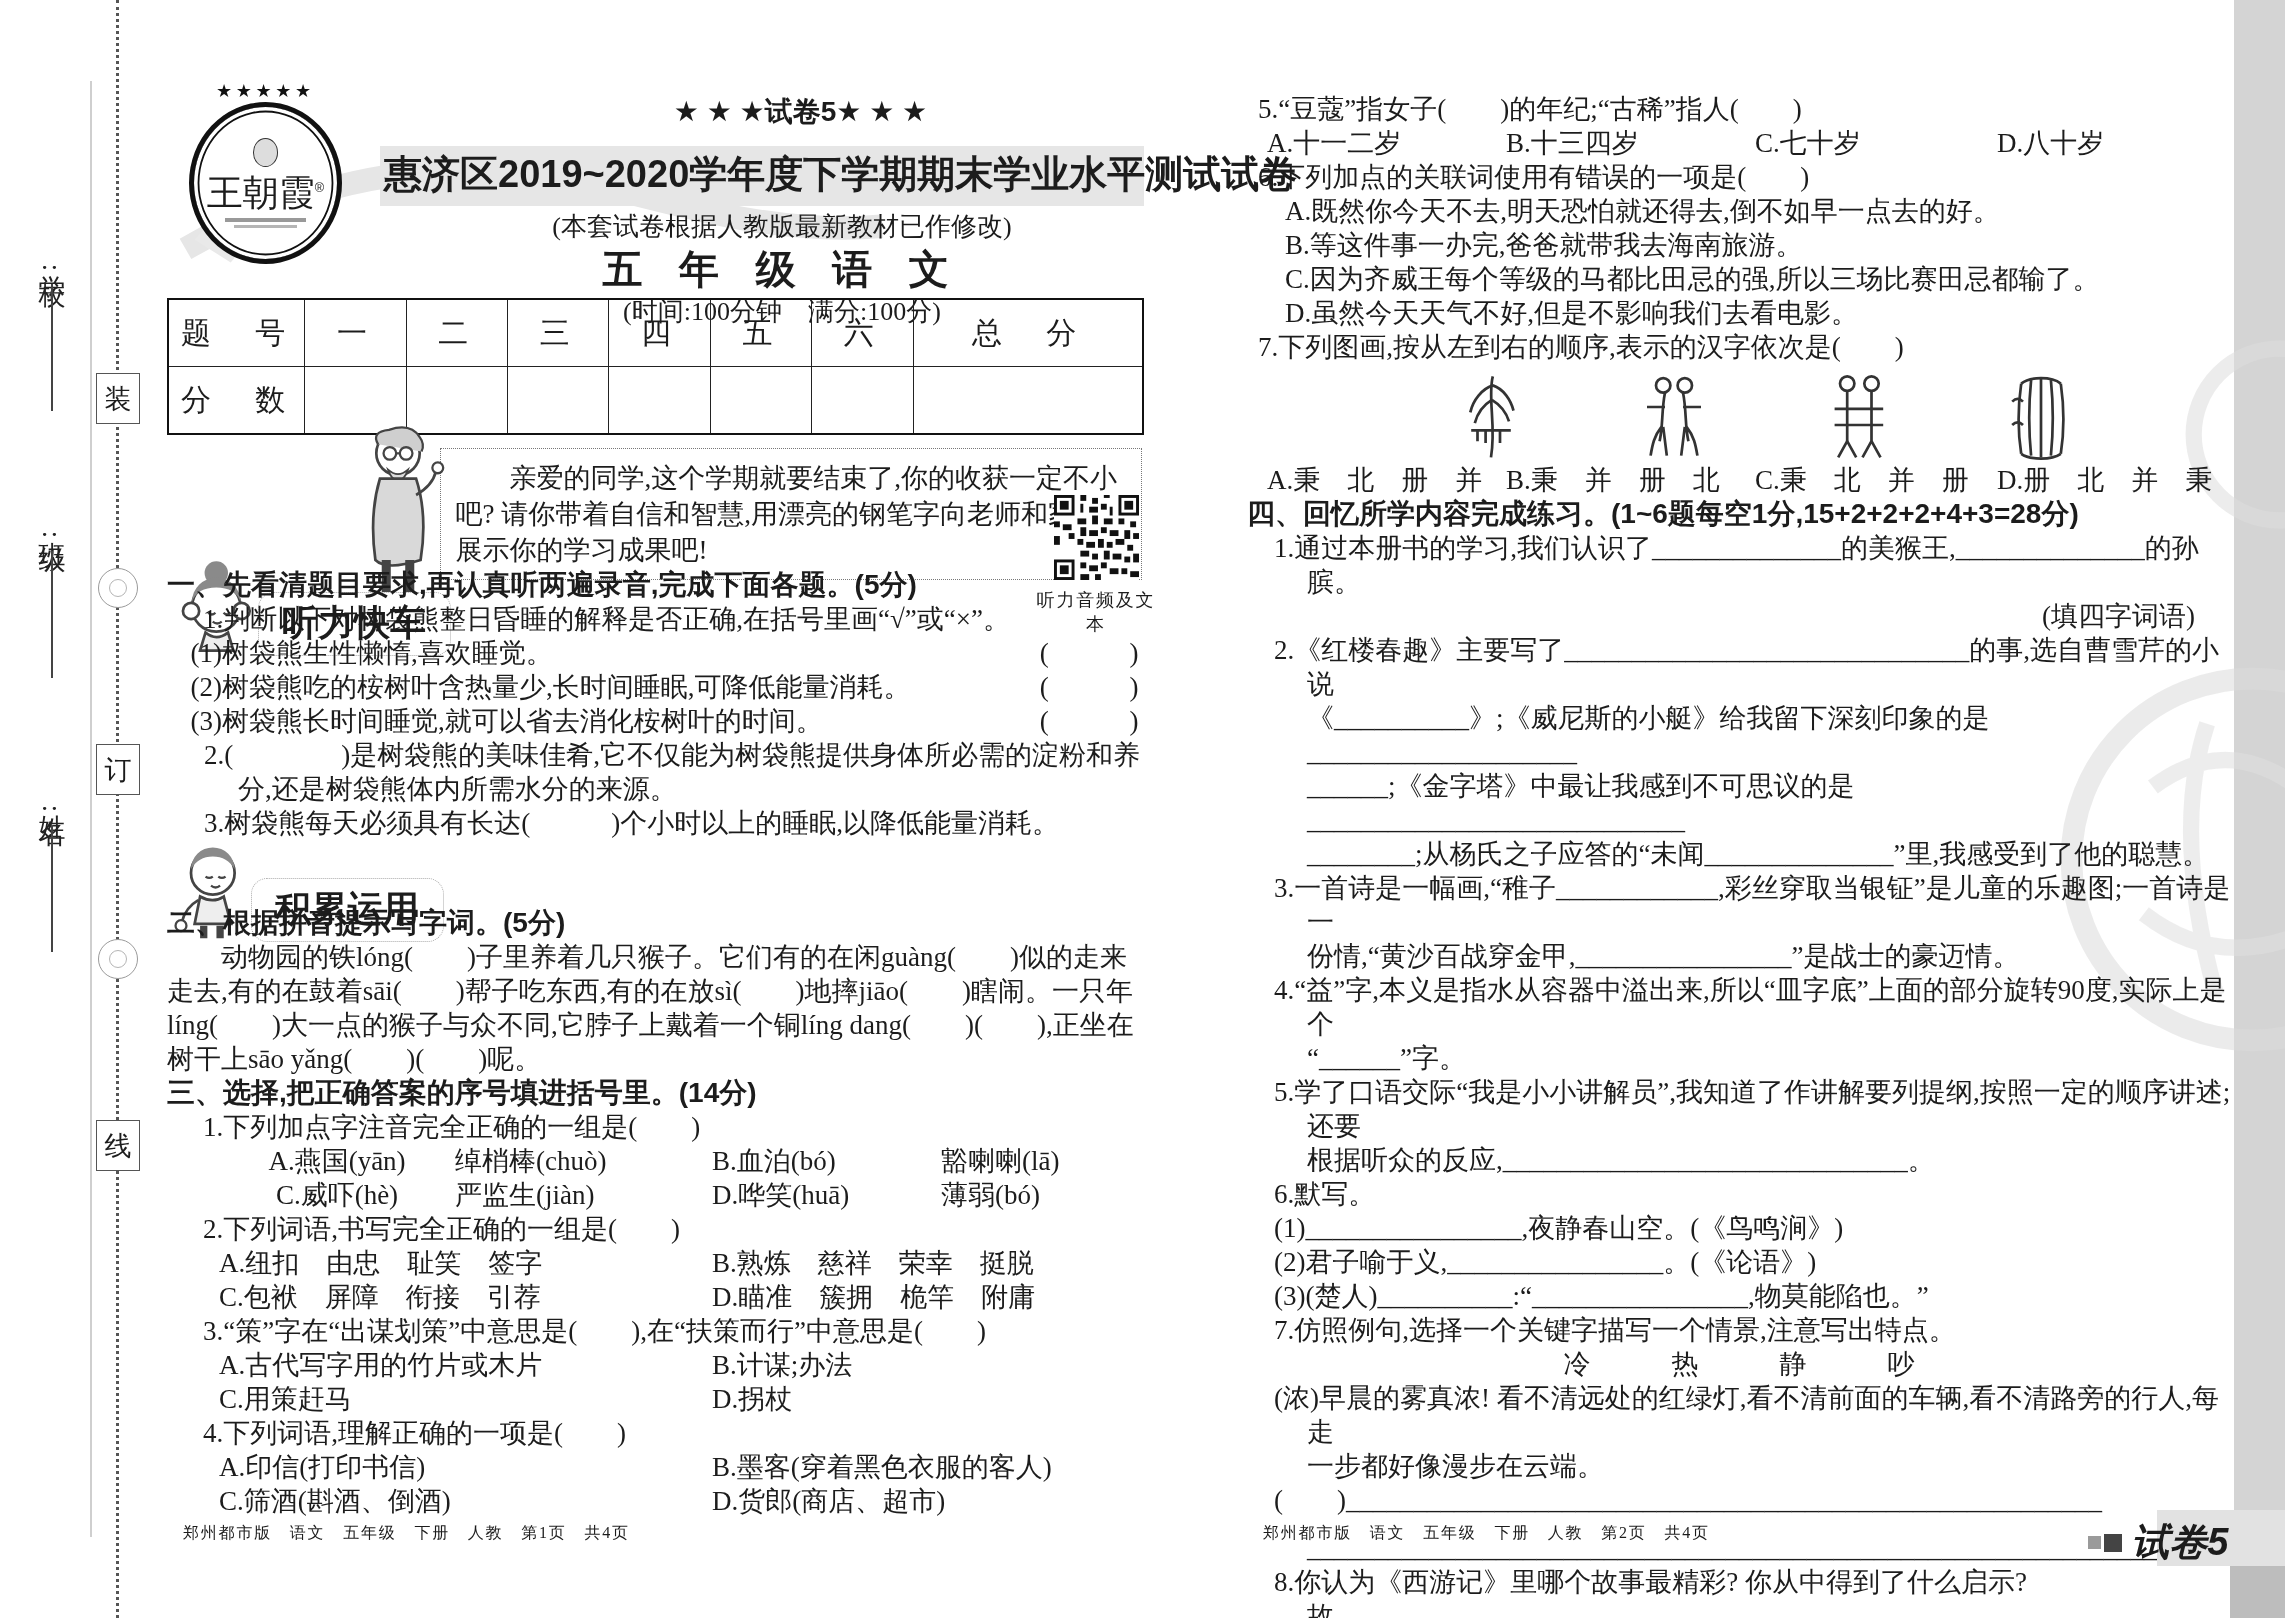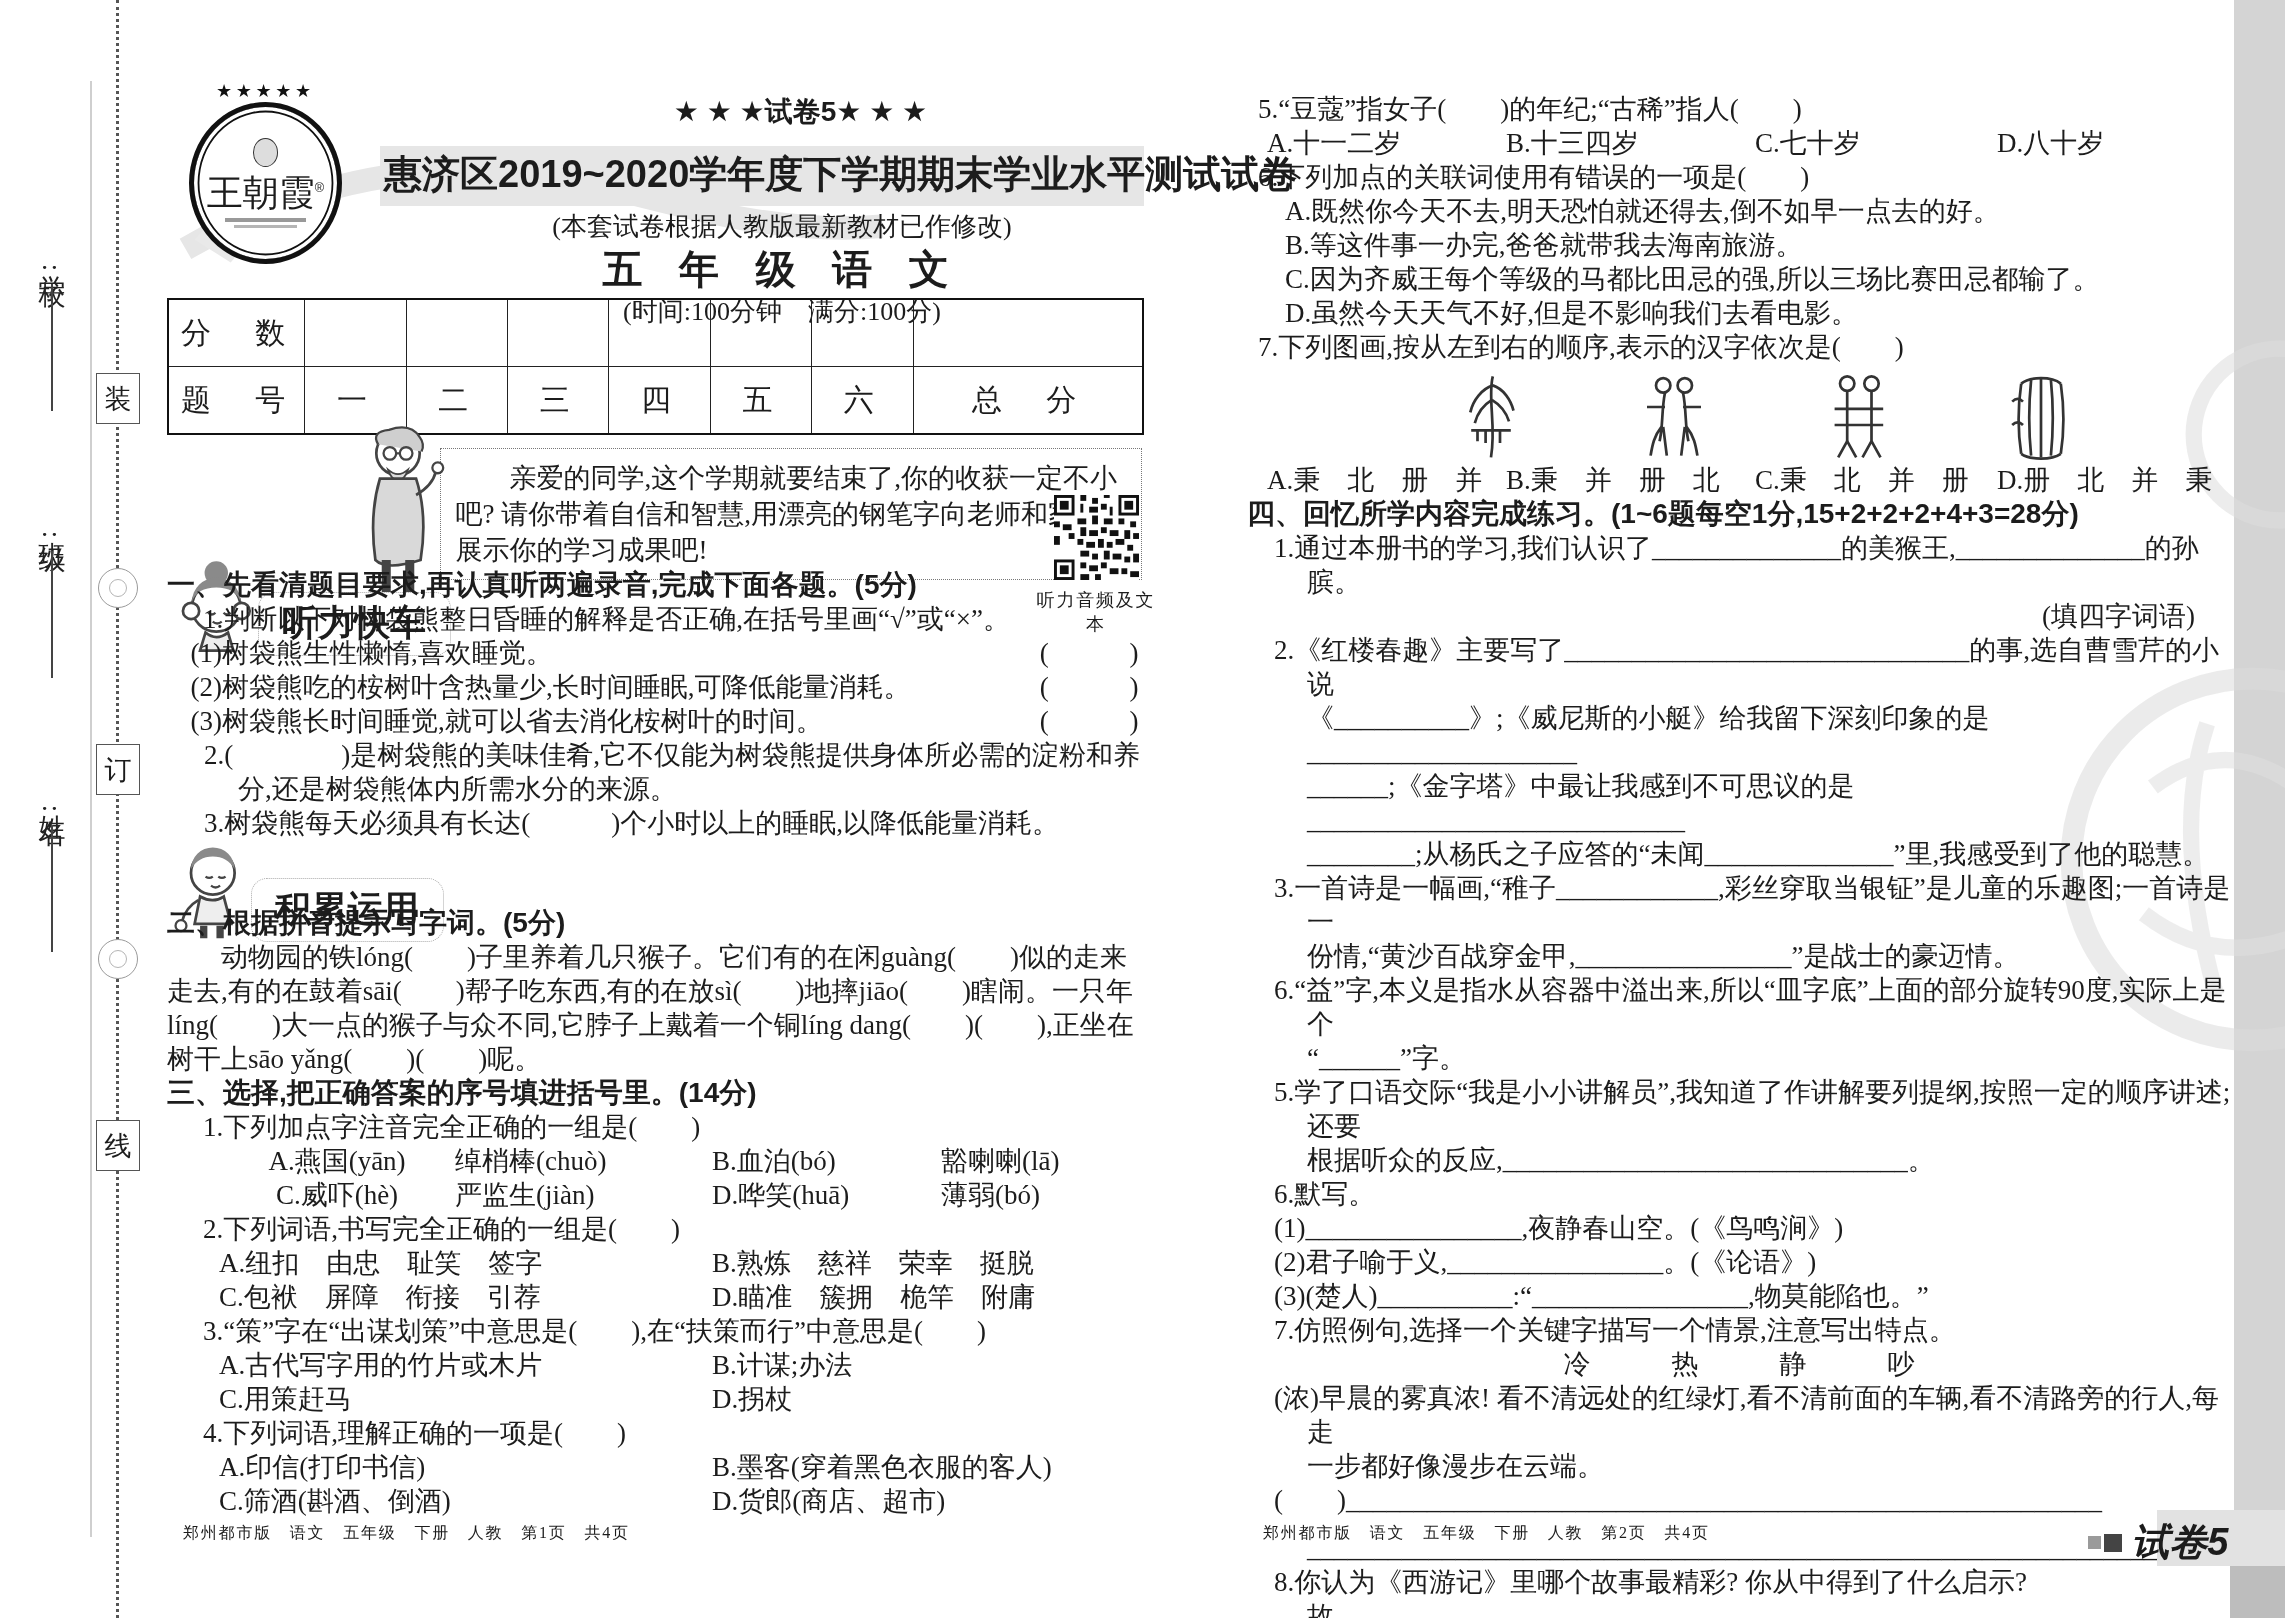--- a/index.html
+++ b/index.html
@@ -160,38 +160,38 @@
   <div class="abs starline"><span>★ ★ ★试卷5★ ★ ★</span></div>
   <div class="abs titlebar"></div>
   <div class="abs title">惠济区2019~2020学年度下学期期末学业水平测试试卷</div>
   <div class="abs note">(本套试卷根据人教版最新教材已作修改)</div>
   <div class="abs subject">五 年 级 语 文</div>
   <div class="abs meta">(时间:100分钟　满分:100分)</div>
 
   <table class="abs sct">
     <tbody>
         <tr>
-      <td>分　数</td>
-      <td class="c"></td>
-      <td class="c"></td>
-      <td class="c"></td>
-      <td class="c"></td>
-      <td class="c"></td>
-      <td class="c"></td>
-      <td class="last"></td>
-    </tr>
-    <tr>
       <td>题　号</td>
       <td class="c">一</td>
       <td class="c">二</td>
       <td class="c">三</td>
       <td class="c">四</td>
       <td class="c">五</td>
       <td class="c">六</td>
       <td class="last">总　分</td>
+    </tr>
+    <tr>
+      <td>分　数</td>
+      <td class="c"></td>
+      <td class="c"></td>
+      <td class="c"></td>
+      <td class="c"></td>
+      <td class="c"></td>
+      <td class="c"></td>
+      <td class="last"></td>
     </tr>
   </tbody>
     </table>
 
   <svg class="abs teacher" width="100" height="217" viewBox="0 0 110 240">
     <circle cx="55" cy="38" r="24" fill="#fff" stroke="#444" stroke-width="3"></circle>
     <path d="M33 28 q-8 -14 12 -16 q24 -8 34 8 q6 8 2 16" fill="#cfcfcf" stroke="#444" stroke-width="2.5"></path>
     <circle cx="46" cy="38" r="7" fill="none" stroke="#444" stroke-width="2.5"></circle>
     <circle cx="64" cy="38" r="7" fill="none" stroke="#444" stroke-width="2.5"></circle>
     <path d="M53 38 h4" stroke="#444" stroke-width="2.5"></path>
@@ -428,21 +428,21 @@
 
     <div class="ln hd">四、回忆所学内容完成练习。(1~6题每空1分,15+2+2+2+4+3=28分)</div>
     <div class="ln hang2">1.通过本册书的学习,我们认识了______________的美猴王,______________的孙膑。</div>
     <div class="ln rnote">(填四字词语)</div>
     <div class="ln hang2 pre">2.《红楼春趣》主要写了______________________________的事,选自曹雪芹的小说
 《__________》;《威尼斯的小艇》给我留下深刻印象的是____________________
 ______;《金字塔》中最让我感到不可思议的是____________________________
 ________;从杨氏之子应答的“未闻______________”里,我感受到了他的聪慧。</div>
     <div class="ln hang2 pre">3.一首诗是一幅画,“稚子____________,彩丝穿取当银钲”是儿童的乐趣图;一首诗是一
 份情,“黄沙百战穿金甲,________________”是战士的豪迈情。</div>
-    <div class="ln hang2 pre">6.“益”字,本义是指水从容器中溢出来,所以“皿字底”上面的部分旋转90度,实际上是个
+    <div class="ln hang2 pre">4.“益”字,本义是指水从容器中溢出来,所以“皿字底”上面的部分旋转90度,实际上是个
 “______”字。</div>
     <div class="ln hang2 pre">5.学了口语交际“我是小小讲解员”,我知道了作讲解要列提纲,按照一定的顺序讲述;还要
 根据听众的反应,______________________________。</div>
     <div class="ln" style="padding-left:27px;">6.默写。</div>
     <div class="ln" style="padding-left:27px;">(1)________________,夜静春山空。(《鸟鸣涧》)</div>
     <div class="ln" style="padding-left:27px;">(2)君子喻于义,________________。(《论语》)</div>
     <div class="ln" style="padding-left:27px;">(3)(楚人)__________:“________________,物莫能陷也。”</div>
     <div class="ln" style="padding-left:27px;">7.仿照例句,选择一个关键字描写一个情景,注意写出特点。</div>
     <div class="ln center">冷　　　热　　　静　　　吵</div>
     <div class="ln hang2 pre">(浓)早晨的雾真浓! 看不清远处的红绿灯,看不清前面的车辆,看不清路旁的行人,每走

